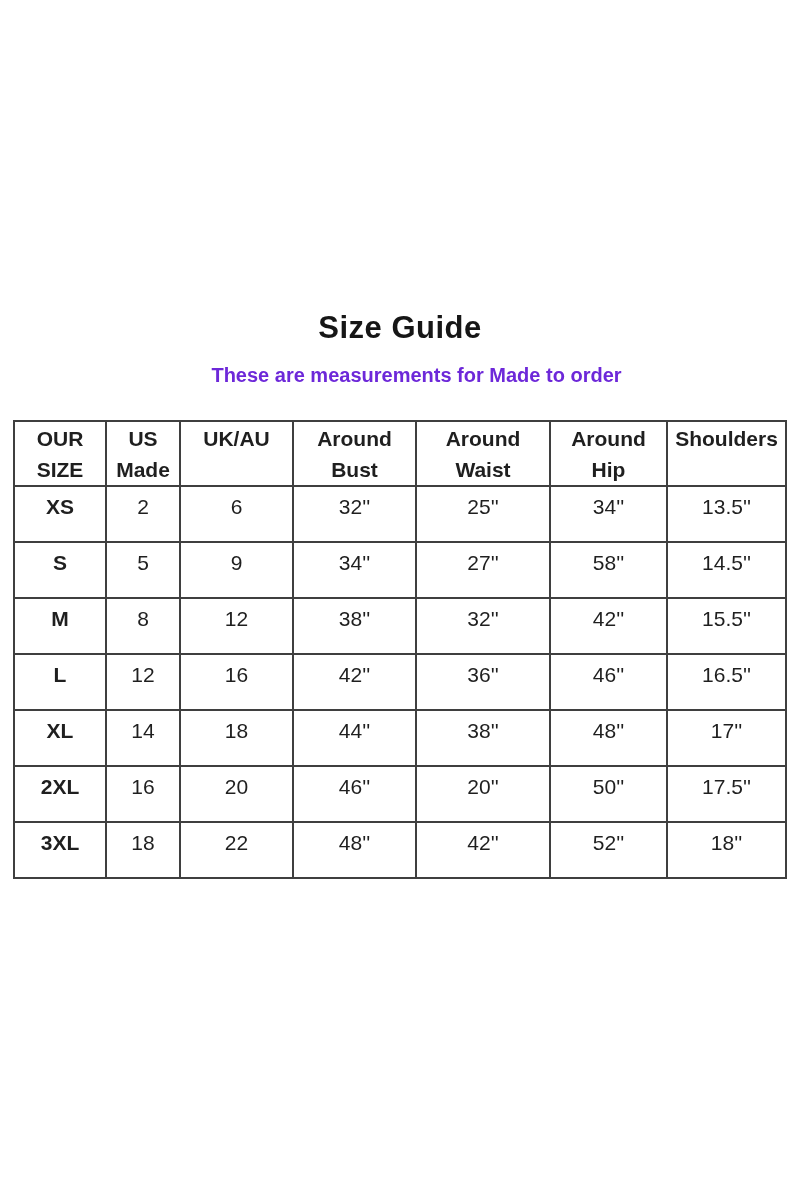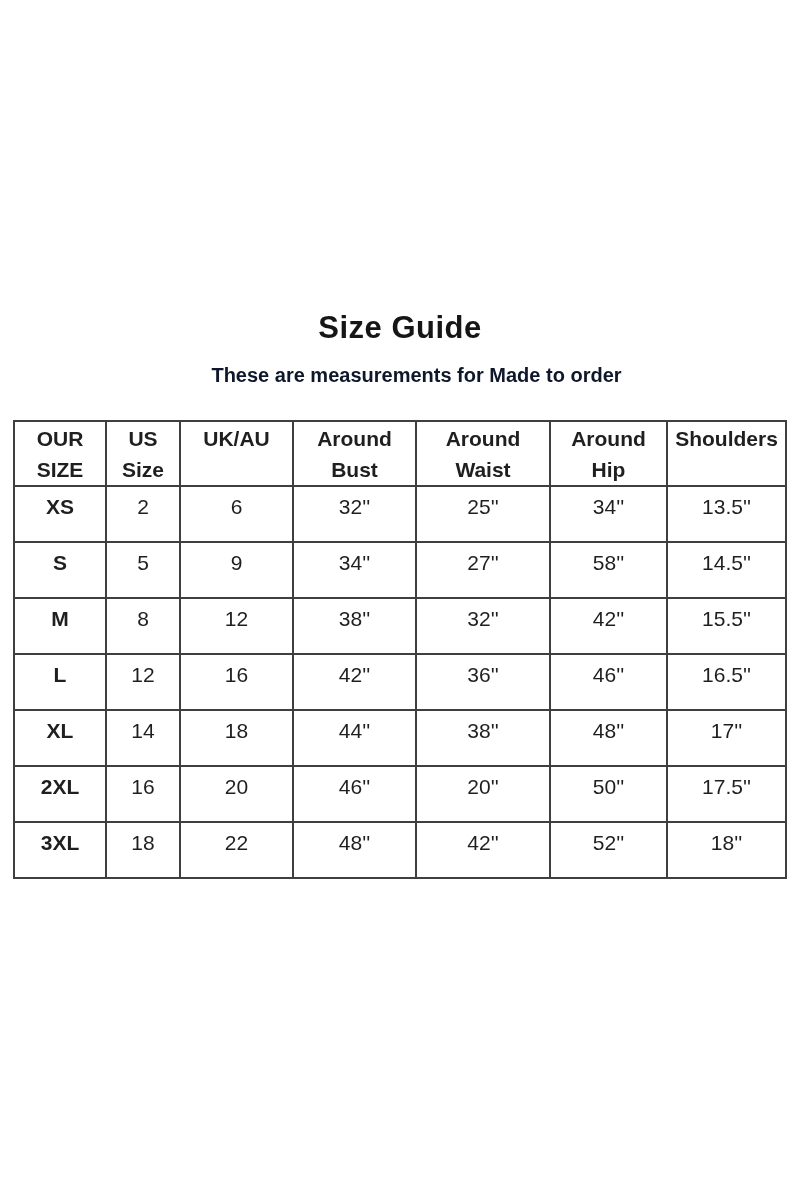--- a/index.html
+++ b/index.html
@@ -63,38 +63,38 @@
     font-weight: 700;
   }
 </style>
 </head>
 <body>
 
 <div class="page">
 
   <h1 class="title">Size Guide</h1>
 
-  <p class="subtitle" style="color: #0f172a; padding-left: 33px;">These are measurements for Made to order</p>
+  <p class="subtitle" style="color: #6d28d9; padding-left: 33px;">These are measurements for Made to order</p>
 
   <table class="size-chart">
     <colgroup>
       <col style="width:92px">
       <col style="width:74px">
       <col style="width:113px">
       <col style="width:123px">
       <col style="width:134px">
       <col style="width:117px">
       <col style="width:119px">
     </colgroup>
     <thead>
       <tr>
         <th>OUR
 SIZE</th>
         <th>US
-Size</th>
+Made</th>
         <th>UK/AU</th>
         <th>Around
 Bust</th>
         <th>Around
 Waist</th>
         <th>Around
 Hip</th>
         <th>Shoulders</th>
       </tr>
     </thead>

